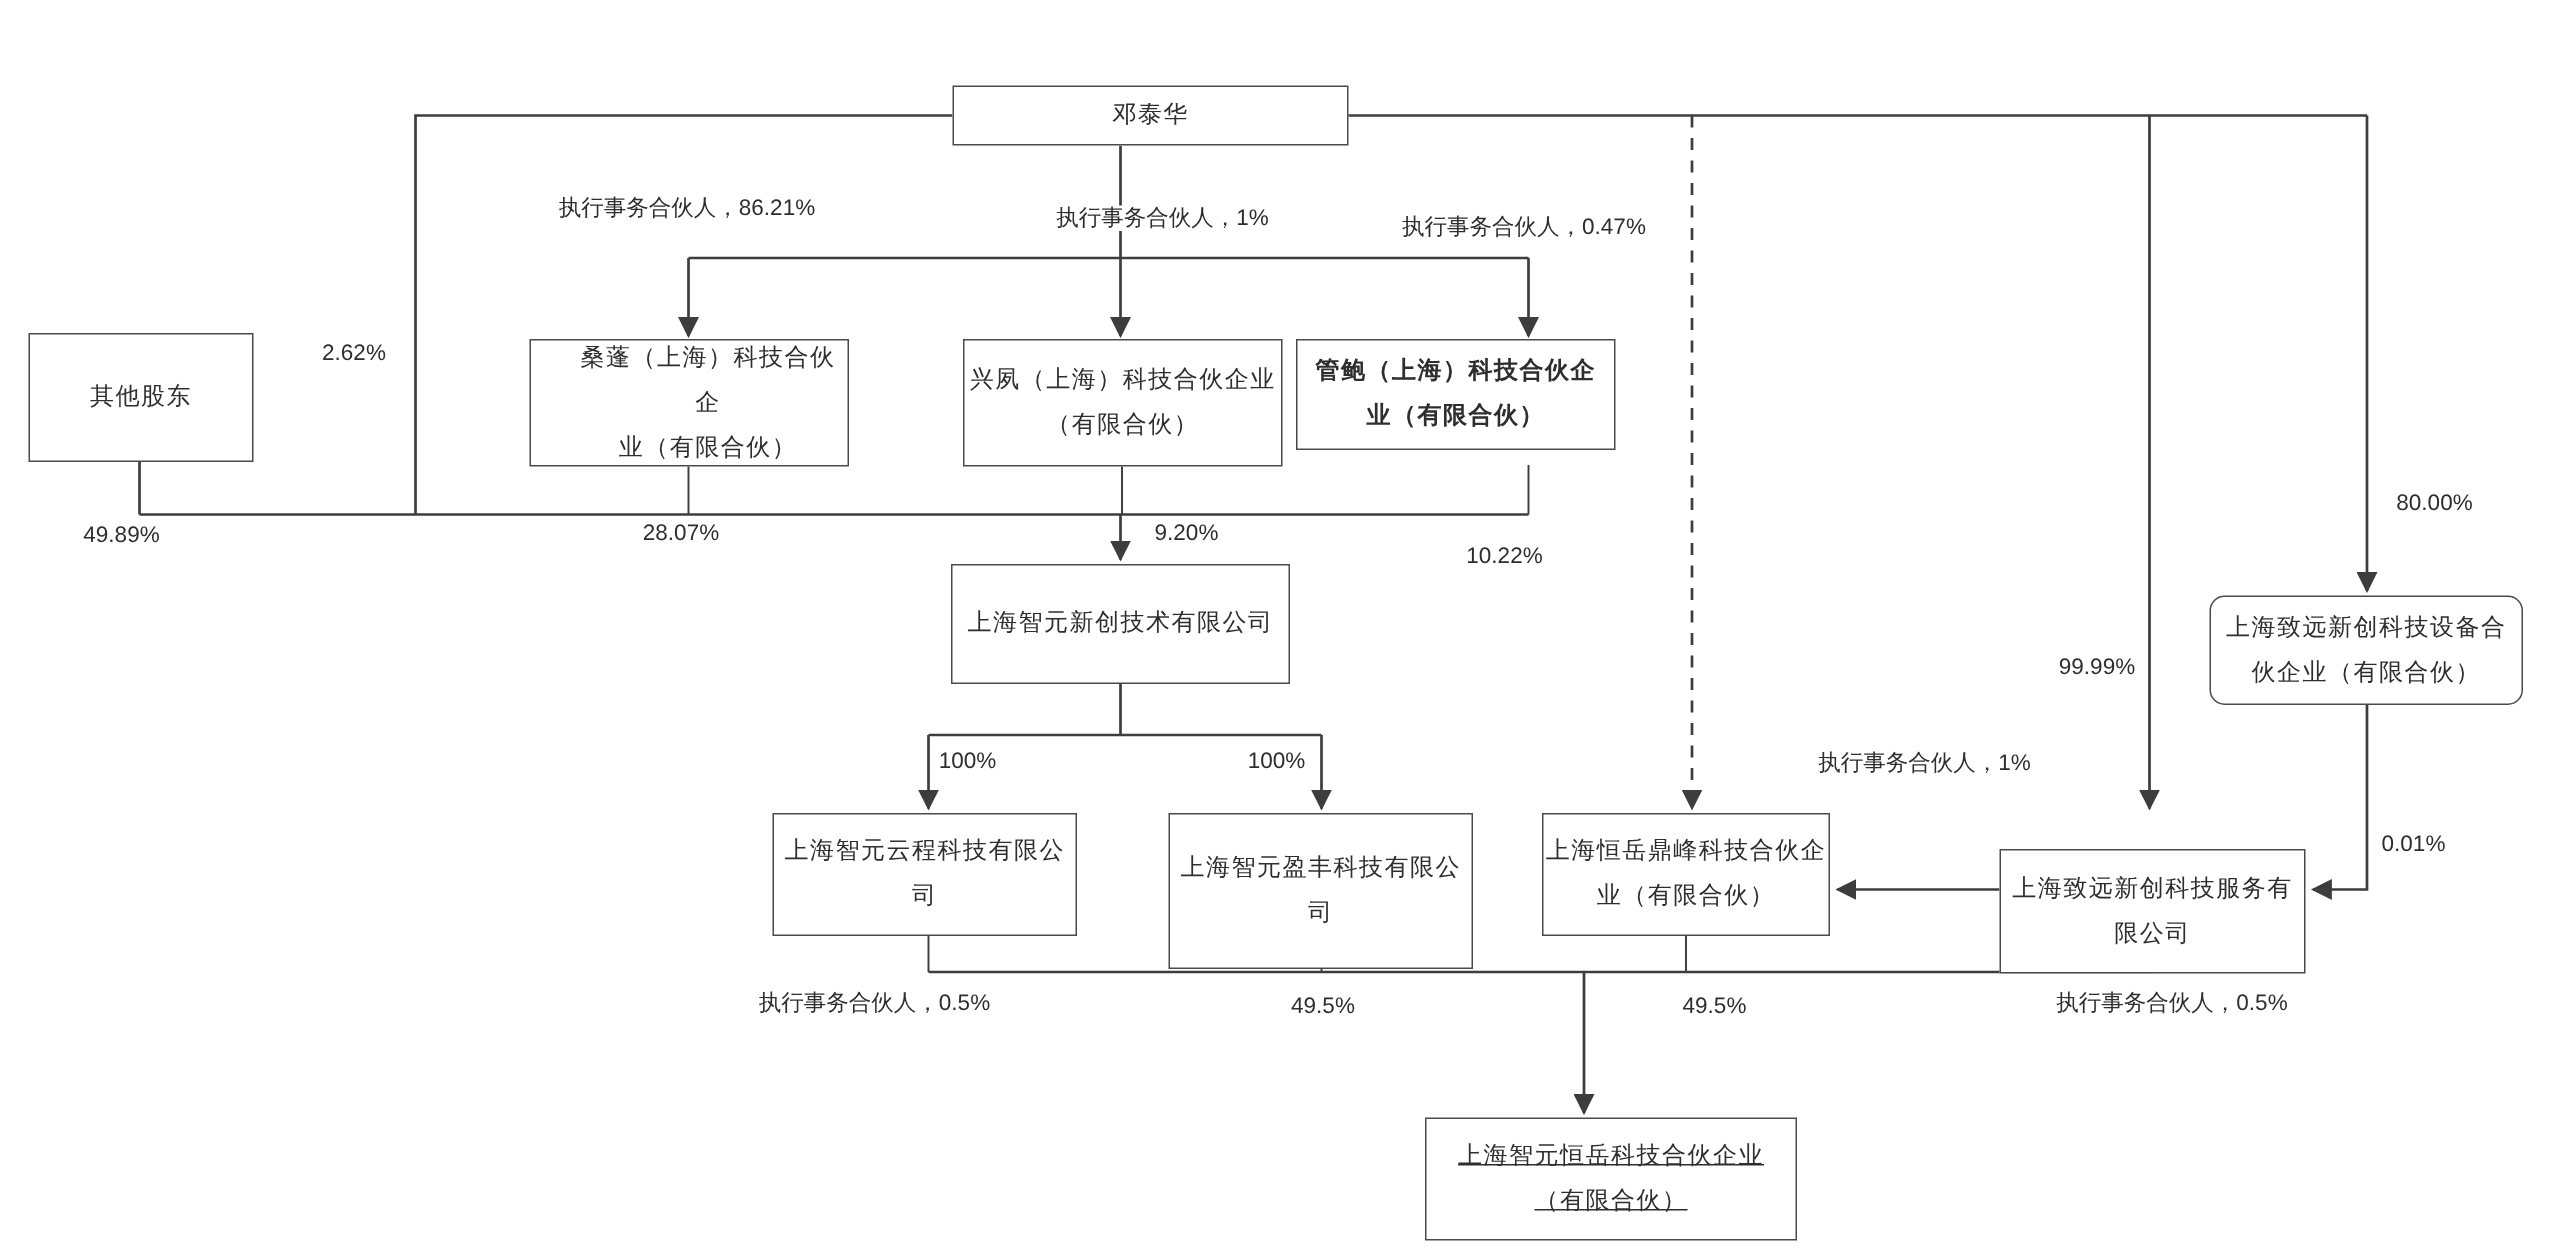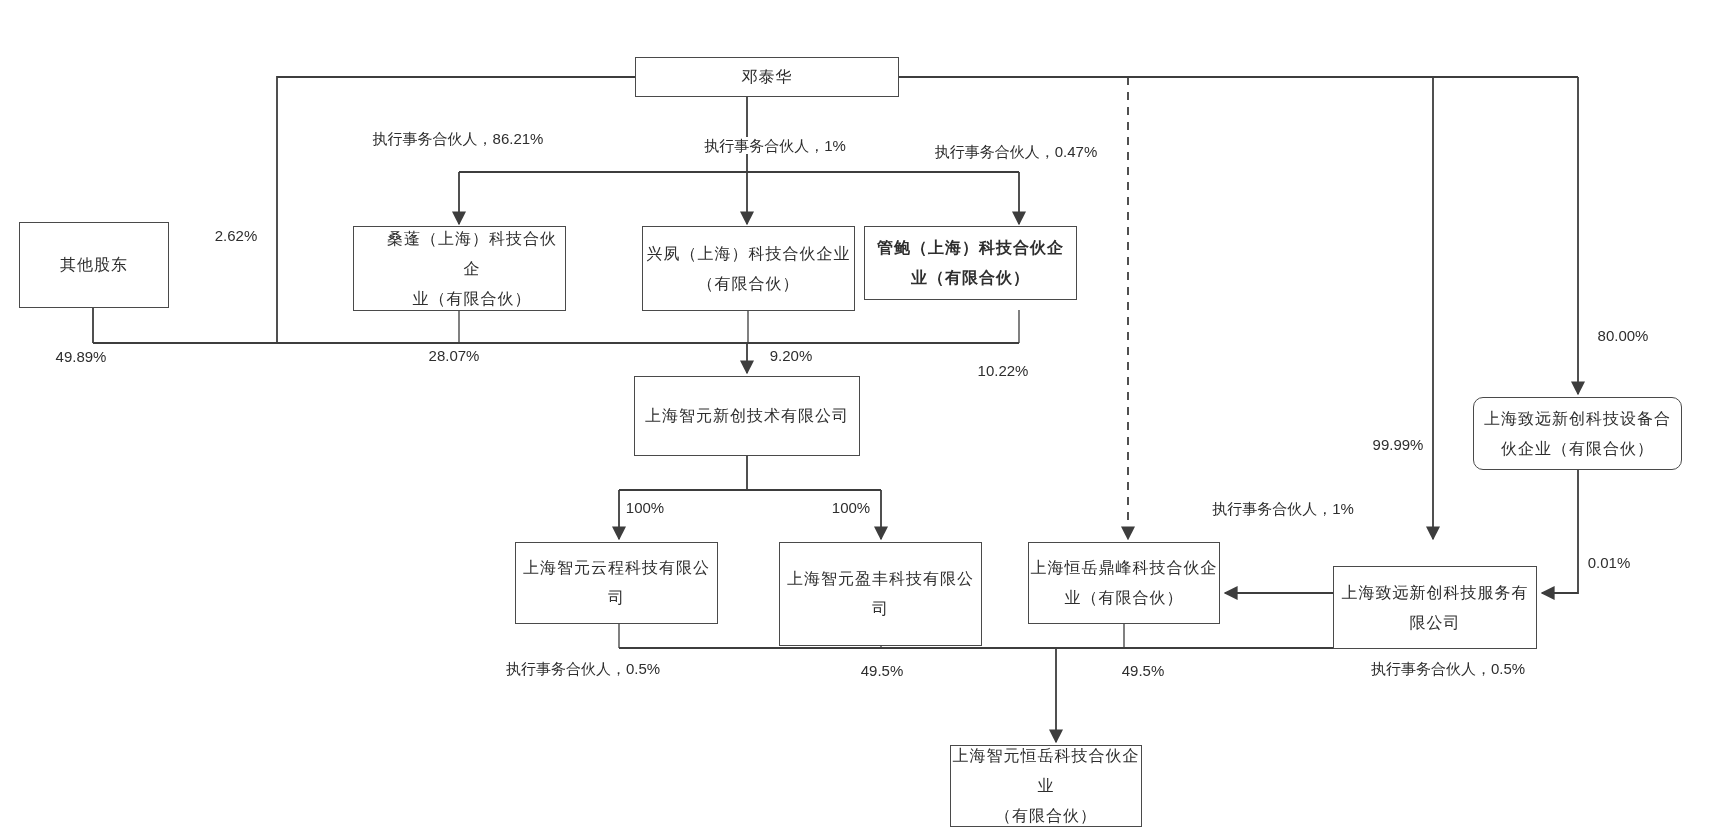--- a/index.html
+++ b/index.html
@@ -116,21 +116,21 @@
 
   <div class="node" style="left:1028px;top:542px;width:192px;height:82px;">上海恒岳鼎峰科技合伙企
 业（有限合伙）</div>
 
   <div class="node" style="left:1333px;top:542px;width:204px;height:83px;margin-top:24px;">上海致远新创科技服务有
 限公司</div>
 
   <div class="node" style="left:1473px;top:397px;width:209px;height:73px;border-radius:10px;">上海致远新创科技设备合
 伙企业（有限合伙）</div>
 
-  <div class="node" style="left:950px;top:745px;width:192px;height:82px;">上海智元恒岳科技合伙企业
+  <div class="node" style="left:950px;top:745px;width:248px;height:82px;text-decoration:underline;">上海智元恒岳科技合伙企业
 （有限合伙）</div>
 
   <div class="elabel" style="left:458px;top:130px;">执行事务合伙人，86.21%</div>
 
   <div class="elabel" style="left:775px;top:137px;">执行事务合伙人，1%</div>
 
   <div class="elabel" style="left:1016px;top:143px;">执行事务合伙人，0.47%</div>
 
   <div class="elabel" style="left:236px;top:227px;">2.62%</div>
 

